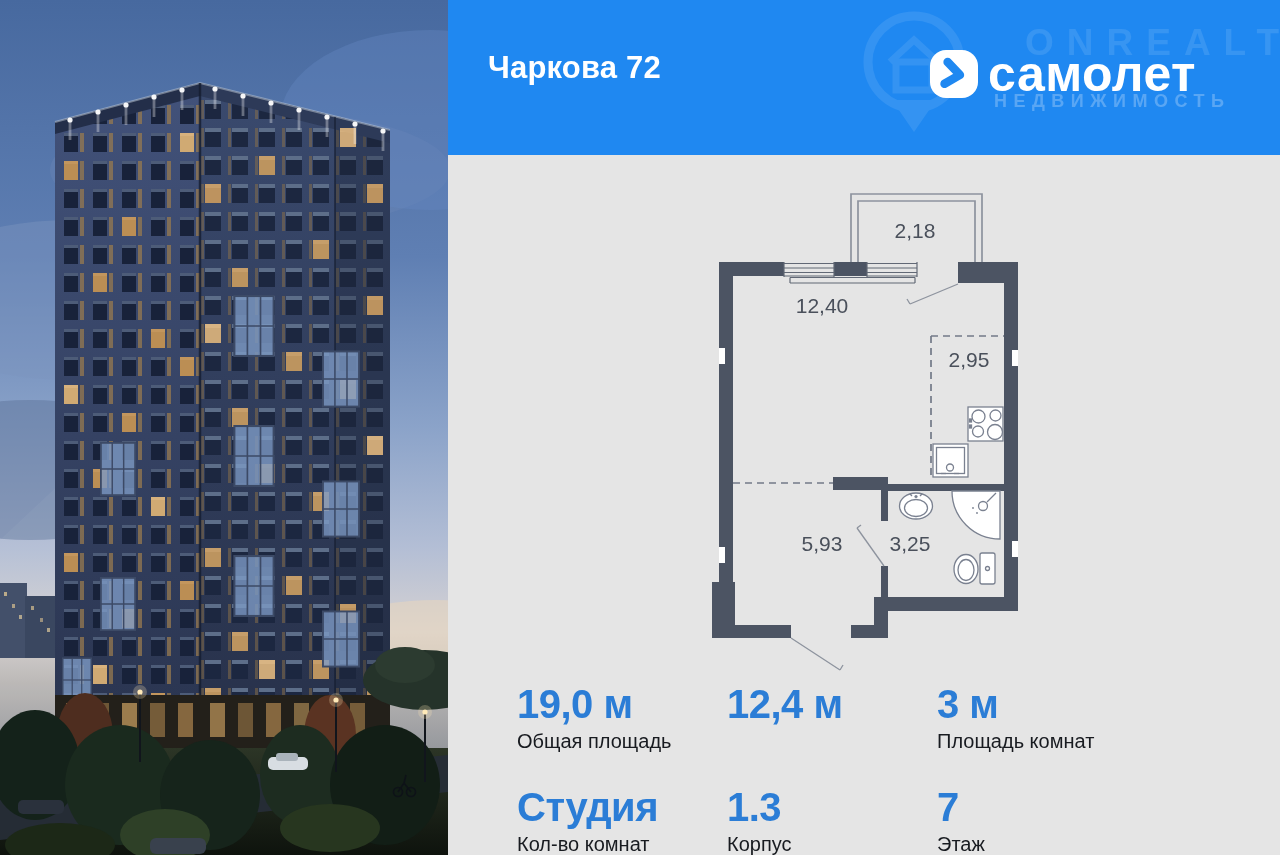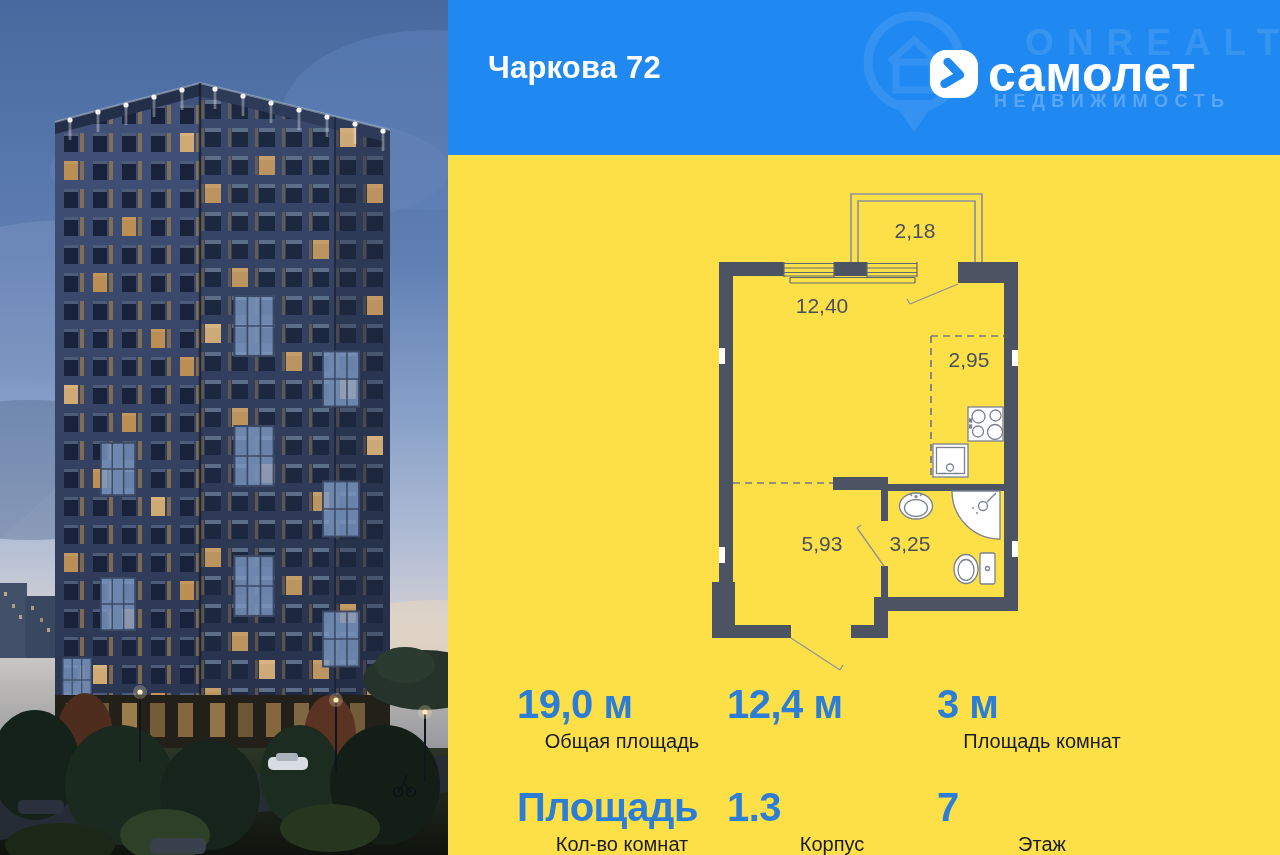--- a/index.html
+++ b/index.html
@@ -12,39 +12,39 @@
   *{margin:0;padding:0;box-sizing:border-box;}
   html,body{width:1280px;height:855px;overflow:hidden;}
   body{font-family:"Liberation Sans","DejaVu Sans",sans-serif;background:#fff;position:relative;}
   .page{position:absolute;inset:0;width:1280px;height:855px;}
 
   
   .photo{position:absolute;left:0;top:0;width:448px;height:855px;overflow:hidden;background:#5d7bad;}
   .photo svg{display:block;}
 
   
-  .panel{position:absolute;left:448px;top:0;width:832px;height:855px;background:#fde047;}
+  .panel{position:absolute;left:448px;top:0;width:832px;height:855px;background:#e5e5e5;}
 
   
   .banner{position:absolute;left:0;top:0;width:832px;height:155px;background:var(--banner);overflow:hidden;}
   .banner-title{position:absolute;left:40px;top:50px;font-size:31px;line-height:36px;font-weight:700;color:#fff;letter-spacing:.2px;}
   .wm-pin{position:absolute;left:408px;top:10px;opacity:.09;}
   .wm-top{position:absolute;left:577px;top:22px;font-size:37px;font-weight:700;letter-spacing:13px;color:rgba(255,255,255,.11);white-space:nowrap;}
   .wm-bottom{position:absolute;left:546px;top:91px;font-size:18px;font-weight:700;letter-spacing:6.5px;color:rgba(255,255,255,.26);white-space:nowrap;}
   .logo-badge{position:absolute;left:482px;top:50px;width:48px;height:48px;background:#fff;border-radius:16px;}
   .brand-word{position:absolute;left:540px;top:44px;font-size:50px;line-height:60px;font-weight:700;color:#fff;letter-spacing:.5px;}
 
   
   .plan-svg{position:absolute;left:0;top:0;width:832px;height:855px;pointer-events:none;}
   .plan-svg text{font-family:"Liberation Sans","DejaVu Sans",sans-serif;font-size:21px;fill:var(--plan-label);}
 
   
   .stats{position:absolute;left:69px;top:683px;display:grid;grid-template-columns:210px 210px 210px;row-gap:33px;}
   .stat-value{font-size:40px;line-height:42px;font-weight:700;color:var(--stat-blue);letter-spacing:-.5px;white-space:nowrap;}
-  .stat-label{font-size:20px;line-height:24px;color:#181b20;margin-top:4px;white-space:nowrap;text-align:center;}
+  .stat-label{font-size:20px;line-height:24px;color:#181b20;margin-top:4px;white-space:nowrap;}
 </style>
 </head>
 <body>
 
 <div class="page">
 
   <div class="photo">
     <svg width="448" height="855" viewBox="0 0 448 855">
       <defs>
         <linearGradient id="sky" x1="0" y1="0" x2="0" y2="1">
@@ -398,21 +398,21 @@
         <div class="stat-label">Общая площадь</div>
       </div>
       <div class="stat">
         <div class="stat-value">12,4 м</div>
       </div>
       <div class="stat">
         <div class="stat-value">3 м</div>
         <div class="stat-label">Площадь комнат</div>
       </div>
       <div class="stat">
-        <div class="stat-value">Площадь</div>
+        <div class="stat-value">Студия</div>
         <div class="stat-label">Кол-во комнат</div>
       </div>
       <div class="stat">
         <div class="stat-value">1.3</div>
         <div class="stat-label">Корпус</div>
       </div>
       <div class="stat">
         <div class="stat-value">7</div>
         <div class="stat-label">Этаж</div>
       </div>

